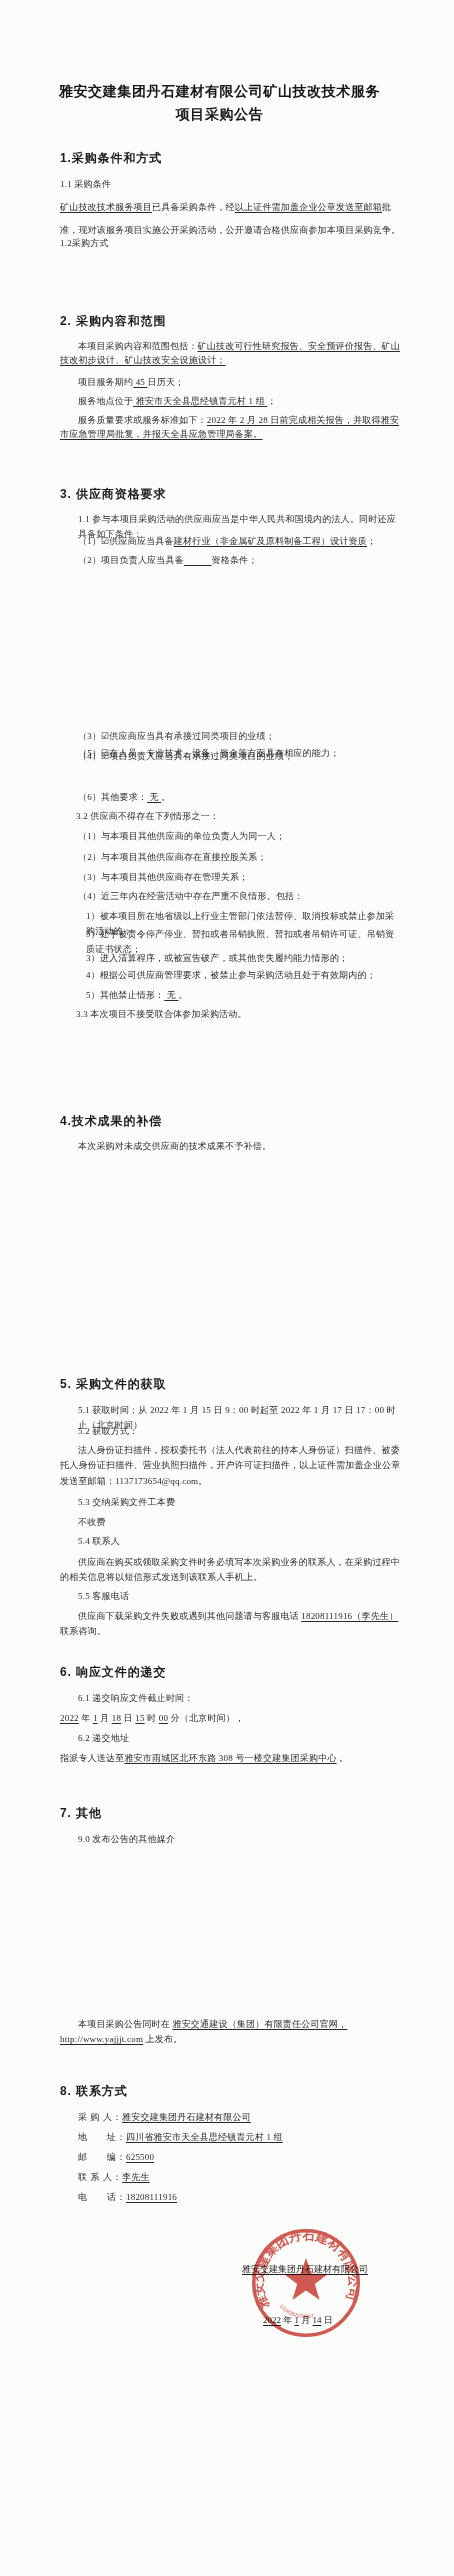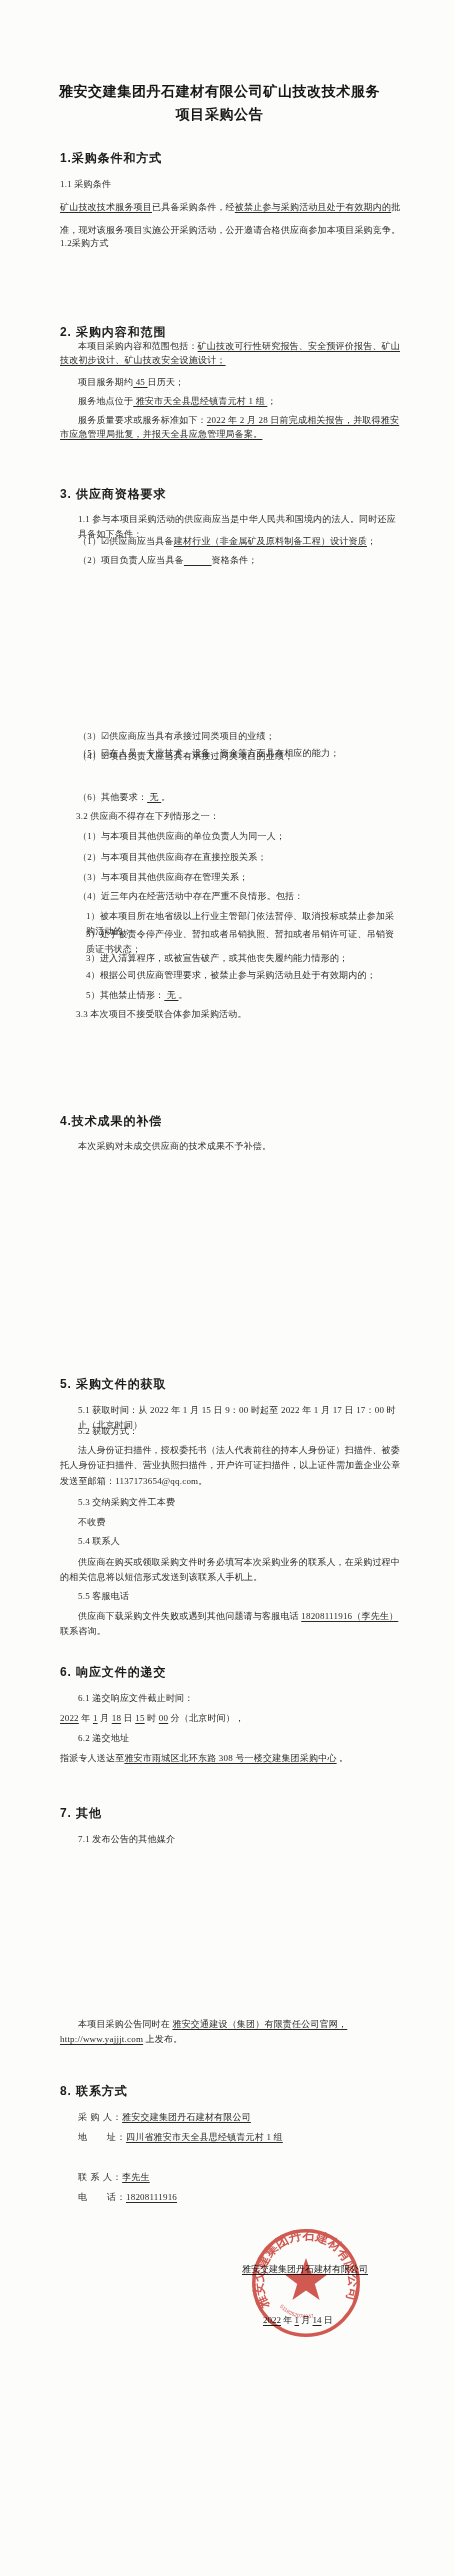--- a/index.html
+++ b/index.html
@@ -26,24 +26,24 @@
 </style>
 </head>
 <body>
 
 <div class="page">
 
   <div class="b ttl" style="top:80px">雅安交建集团丹石建材有限公司矿山技改技术服务项目采购公告</div>
 
   <div class="b hd" style="top:150px">1.采购条件和方式</div>
   <div class="b" style="top:177px">1.1 采购条件</div>
-  <div class="b lh40" style="top:196px"><span class="u">矿山技改技术服务项目</span><span>已具备采购条件，经</span><span class="u">被禁止参与采购活动且处于有效期内的</span><span>批准，现对该服务项目实施公开采购活动，公开邀请合格供应商参加本项目采购竞争。</span></div>
+  <div class="b lh40" style="top:196px"><span class="u">矿山技改技术服务项目</span><span>已具备采购条件，经</span><span class="u">以上证件需加盖企业公章发送至邮箱</span><span>批准，现对该服务项目实施公开采购活动，公开邀请合格供应商参加本项目采购竞争。</span></div>
   <div class="b" style="top:236px">1.2采购方式</div>
 
-  <div class="b hd" style="top:324px">2. 采购内容和范围</div>
+  <div class="b hd" style="top:313px">2. 采购内容和范围</div>
   <div class="b lh24 ind" style="top:340px"><span>本项目采购内容和范围包括：</span><span class="u">矿山技改可行性研究报告、安全预评价报告、矿山技改初步设计、矿山技改安全设施设计；</span></div>
   <div class="b ind" style="top:375px"><span>项目服务期约</span><span class="u">&nbsp;45&nbsp;</span><span>日历天；</span></div>
   <div class="b ind" style="top:394px"><span>服务地点位于</span><span class="u">&nbsp;雅安市天全县思经镇青元村 1 组&nbsp;</span><span>；</span></div>
   <div class="b lh24 ind" style="top:414px"><span>服务质量要求或服务标准如下：</span><span class="u">2022 年 2 月 28 日前完成相关报告，并取得雅安市应急管理局批复，并报天全县应急管理局备案。</span></div>
 
   <div class="b hd" style="top:486px">3.  供应商资格要求</div>
   <div class="b in" style="top:512px">1.1 参与本项目采购活动的供应商应当是中华人民共和国境内的法人。同时还应具备如下条件：</div>
   <div class="b in" style="top:534px"><span>（1）☑供应商应当具备</span><span class="u">建材行业（非金属矿及原料制备工程）设计资质</span><span>；</span></div>
   <div class="b in" style="top:553px"><span>（2）项目负责人应当具备</span><span class="u">　　　</span><span>资格条件；</span></div>
   <div class="b in" style="top:729px">（3）☑供应商应当具有承接过同类项目的业绩；</div>
@@ -76,29 +76,32 @@
   <div class="b in" style="top:1589px">5.5 客服电话</div>
   <div class="b ind" style="top:1609px"><span>供应商下载采购文件失败或遇到其他问题请与客服电话 </span><span class="u">18208111916（李先生）</span><span> 联系咨询。</span></div>
 
   <div class="b hd" style="top:1664px">6.  响应文件的递交</div>
   <div class="b in" style="top:1691px">6.1 递交响应文件截止时间：</div>
   <div class="b" style="top:1711px"><span class="u">2022</span><span> 年 </span><span class="u">1</span><span> 月 </span><span class="u">18</span><span> 日 </span><span class="u">15</span><span> 时 </span><span class="u">00</span><span> 分（北京时间），</span></div>
   <div class="b in" style="top:1731px">6.2 递交地址</div>
   <div class="b" style="top:1751px"><span>指派专人送达至</span><span class="u">雅安市雨城区北环东路 308 号一楼交建集团采购中心</span><span> 。</span></div>
 
   <div class="b hd" style="top:1805px">7.  其他</div>
-  <div class="b in" style="top:1832px">7.1 发布公告的其他媒介</div>
+  <div class="b in" style="top:1832px">9.0 发布公告的其他媒介</div>
   <div class="b lh27 ind" style="top:2017px"><span>本项目采购公告同时在 </span><span class="u">雅安交通建设（集团）有限责任公司官网，http://www.yajjjt.com</span><span> 上发布。</span></div>
 
   <div class="b hd" style="top:2083px">8.  联系方式</div>
   <div class="b in kv" style="top:2110px">
     <span class="lab">采 购 人：</span><span class="u">雅安交建集团丹石建材有限公司</span>
   </div>
   <div class="b in kv" style="top:2130px">
     <span class="lab">地　　址：</span><span class="u">四川省雅安市天全县思经镇青元村 1 组</span>
+  </div>
+  <div class="b in kv" style="top:2150px">
+    <span class="lab">邮　　编：</span><span class="u">625500</span>
   </div>
   <div class="b in kv" style="top:2170px">
     <span class="lab">联 系 人：</span><span class="u">李先生</span>
   </div>
   <div class="b in kv" style="top:2190px">
     <span class="lab">电　　话：</span><span class="u">18208111916</span>
   </div>
 
   <div class="sigline u" style="top:2263px;left:242px">雅安交建集团丹石建材有限公司</div>
   <div class="sigline" style="top:2314px;left:263px"><span class="u">2022</span><span> 年 </span><span class="u">1</span><span> 月 </span><span class="u">14</span><span> 日</span></div>

